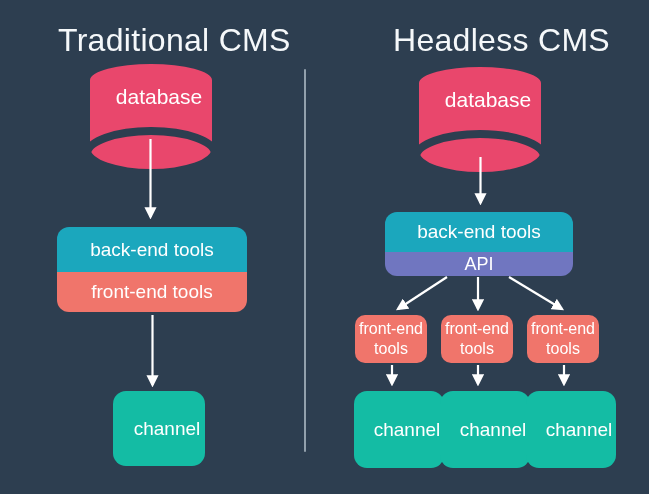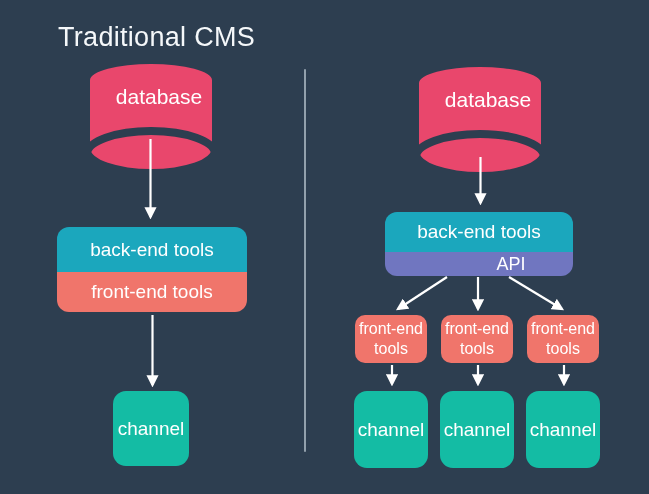--- a/index.html
+++ b/index.html
@@ -8,42 +8,42 @@
     --title_text:#f5f8fa; --label_text:#ffffff;
   }
   html,body{margin:0;padding:0;}
   body{font-family:"Liberation Sans", sans-serif;}
   .canvas{
     position:relative; width:649px; height:494px;
     background:var(--background); overflow:hidden;
   }
   .abs{position:absolute;}
   .panel-title{
-    color:var(--title_text); font-size:27px; font-weight:400;
+    color:var(--title_text); font-size:32px; font-weight:400;
     text-align:center; white-space:nowrap; letter-spacing:.3px;
   }
   .divider{
     width:2px; background:var(--divider); opacity:.85; border-radius:1px;
   }
   .cyl{width:138px; height:108px;}
   .cyl svg{display:block; width:122px; height:108px;}
   .cyl .db-label{
     position:absolute; left:0; top:21px; width:100%; text-align:center;
     color:var(--label_text); font-size:21px;
   }
   .stackbox{border-radius:12px; overflow:hidden; width:190px;}
   .stackbox .seg{
     width:100%; text-align:center; color:var(--label_text); font-size:19px;
   }
   .seg-teal{background:var(--teal);}
   .seg-salmon{background:var(--salmon);}
-  .seg-purple{background:var(--purple);padding-left:32px;}
+  .seg-purple{background:var(--purple);}
   .channel{
     background:var(--green); border-radius:13px; color:var(--label_text);
-    font-size:19px; text-align:center;
+    font-size:19px; text-align:center;padding-left:16px;
   }
   .fe-box{
     background:var(--salmon); border-radius:10px; color:var(--label_text);
     font-size:16px; line-height:1.25; text-align:center; width:72px; height:48px;
     display:flex; align-items:center; justify-content:center; padding:0 2px;
     box-sizing:border-box;
   }
   .arrow-svg{overflow:visible;}
   .arrow-svg line{stroke:var(--arrow); stroke-width:2.2;}
 </style>
@@ -80,20 +80,21 @@
     <div class="seg seg-teal" style="height:45px; line-height:45px;">back-end tools</div>
     <div class="seg seg-salmon" style="height:40px; line-height:40px;">front-end tools</div>
   </div>
 
   <svg class="abs arrow-svg" style="left:146px; top:313px;" width="13" height="78">
     <line x1="6.5" y1="2" x2="6.5" y2="72" marker-end="url(#ah)"></line>
   </svg>
 
   <div class="abs channel" style="left:113px; top:391px; width:76px; height:75px; line-height:75px;">channel</div>
 
+  <div class="abs panel-title" style="left:393px; top:22px; width:186px;">Headless CMS</div>
 
   <div class="abs cyl" style="left:419px; top:67px;">
     <svg viewBox="0 0 122 108">
       <path d="M0,16 A61,16 0 0 1 122,16 L122,84 A61,21 0 0 1 0,84 Z" fill="#e9476c" style="fill:var(--pink)"></path>
       <path d="M-3,90 A64,23 0 0 1 125,90" fill="none" stroke="#2d3e50" style="stroke:var(--background)" stroke-width="8"></path>
     </svg>
     <div class="db-label">database</div>
   </div>
 
   <svg class="abs arrow-svg" style="left:474px; top:155px;" width="13" height="56">

